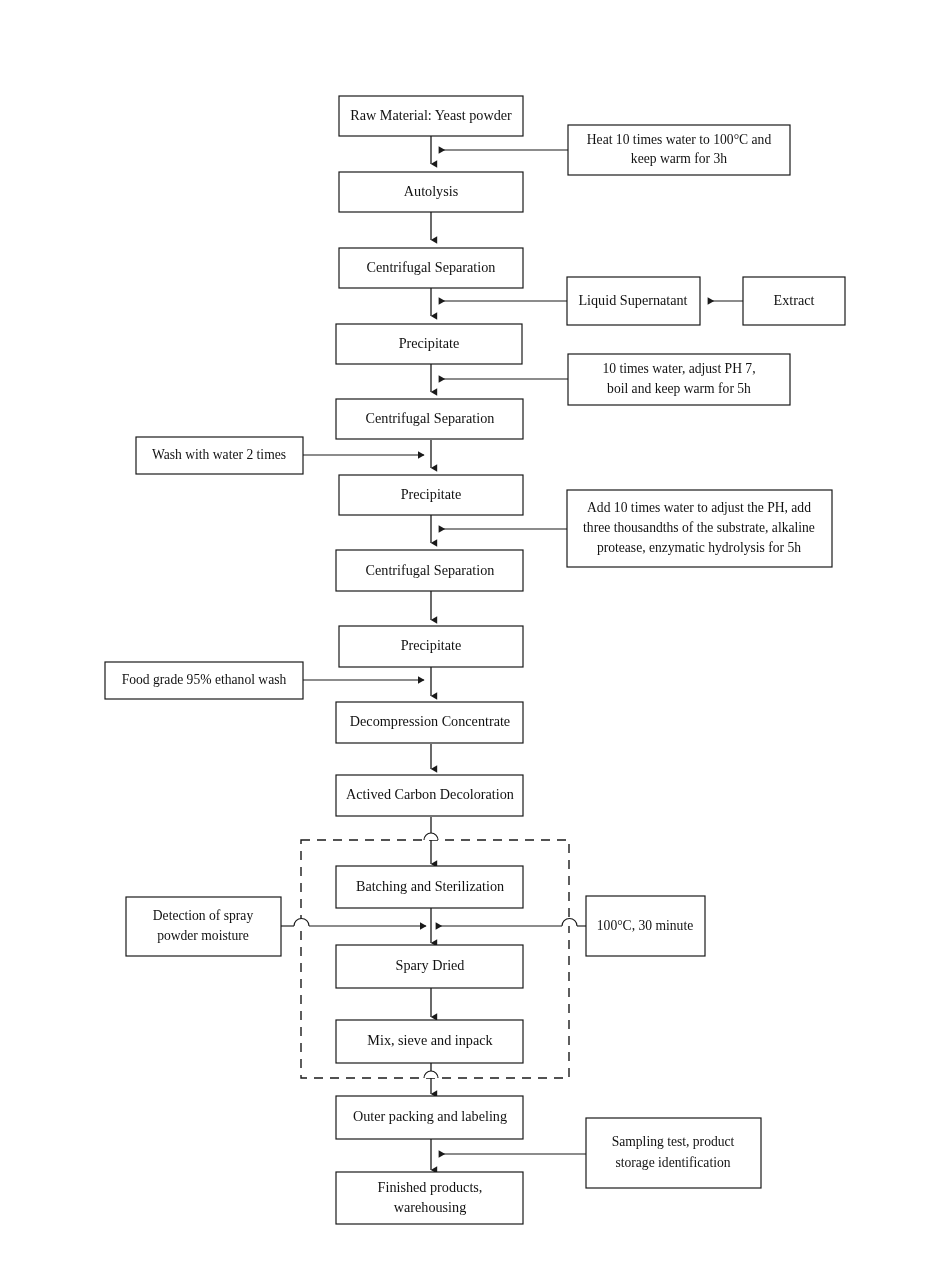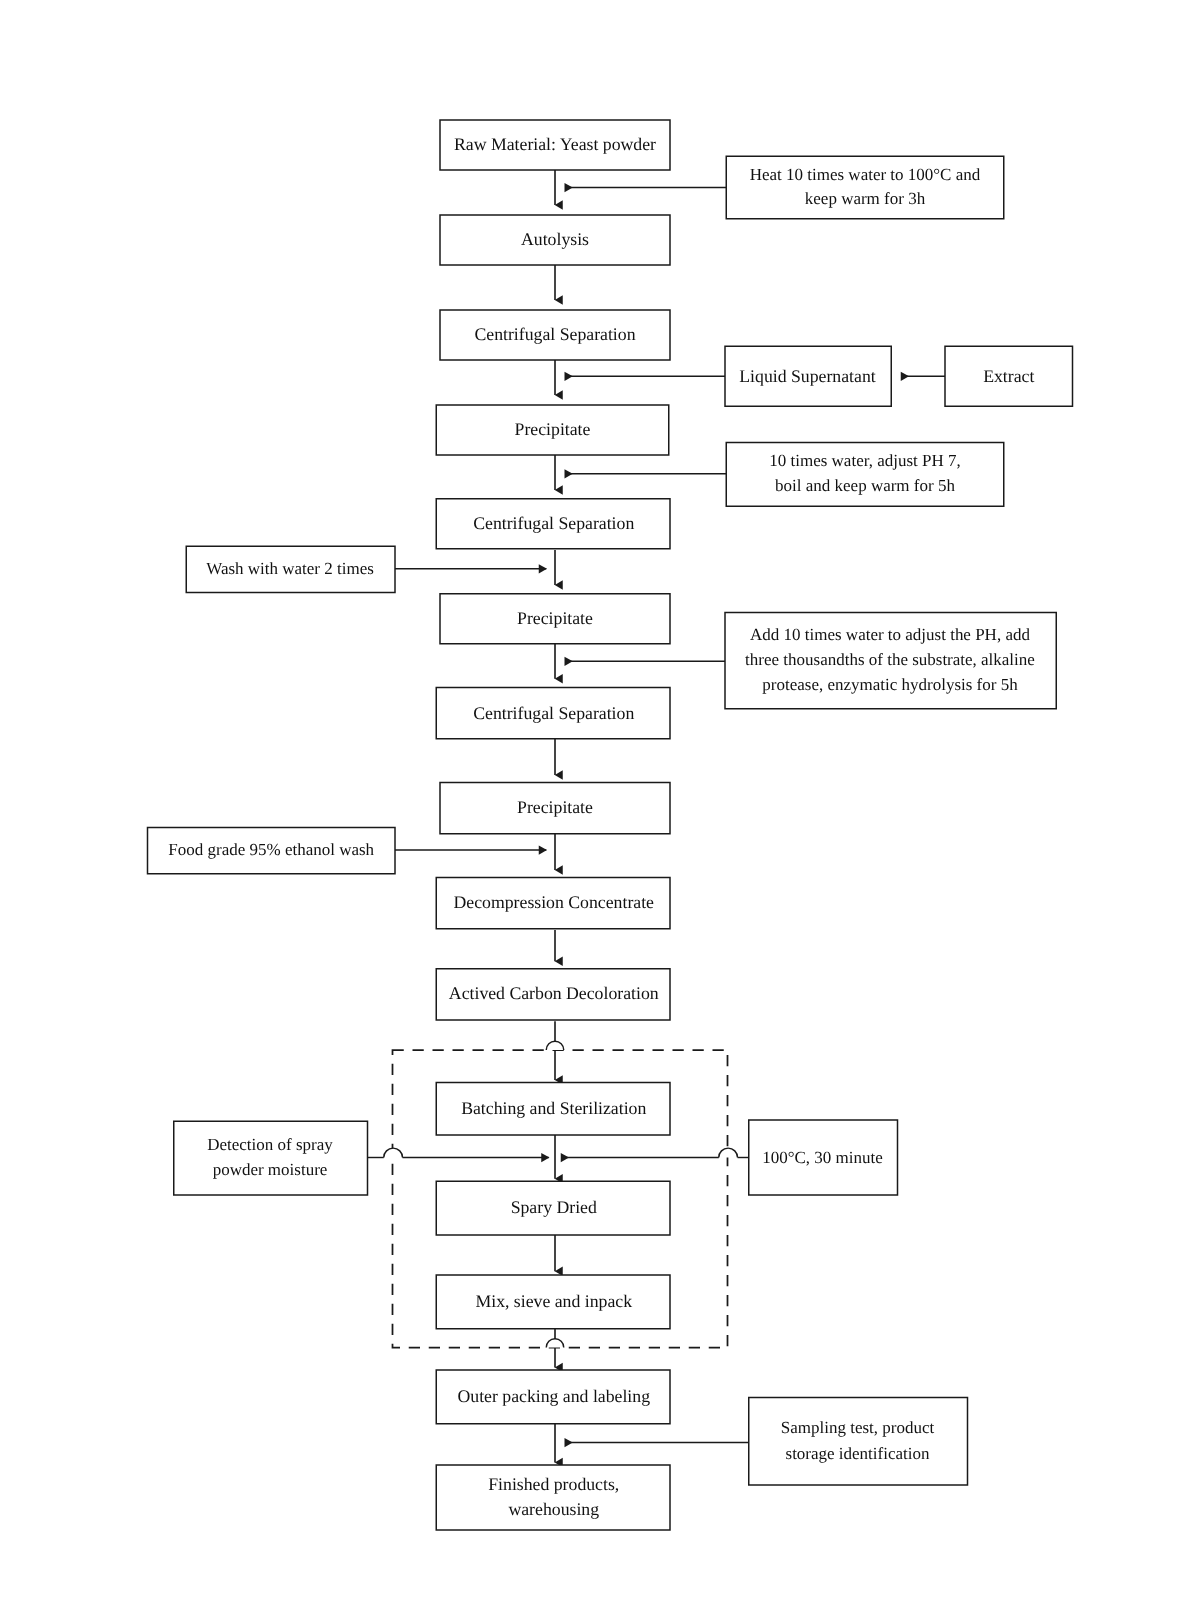--- a/index.html
+++ b/index.html
@@ -11,21 +11,20 @@
     width: 948px;
     height: 1288px;
     font-family: "Liberation Serif", "DejaVu Serif", serif;
     overflow: hidden;
   }
   #flow-root {
     position: relative;
     width: 868px;
     height: 1288px;
     background: #ffffff;
-    margin-left: 13px;
   }
   svg#flow-svg {
     position: absolute;
     left: 0;
     top: 0;
     width: 948px;
     height: 1288px;
   }
   .node-box {
     fill: #ffffff;

